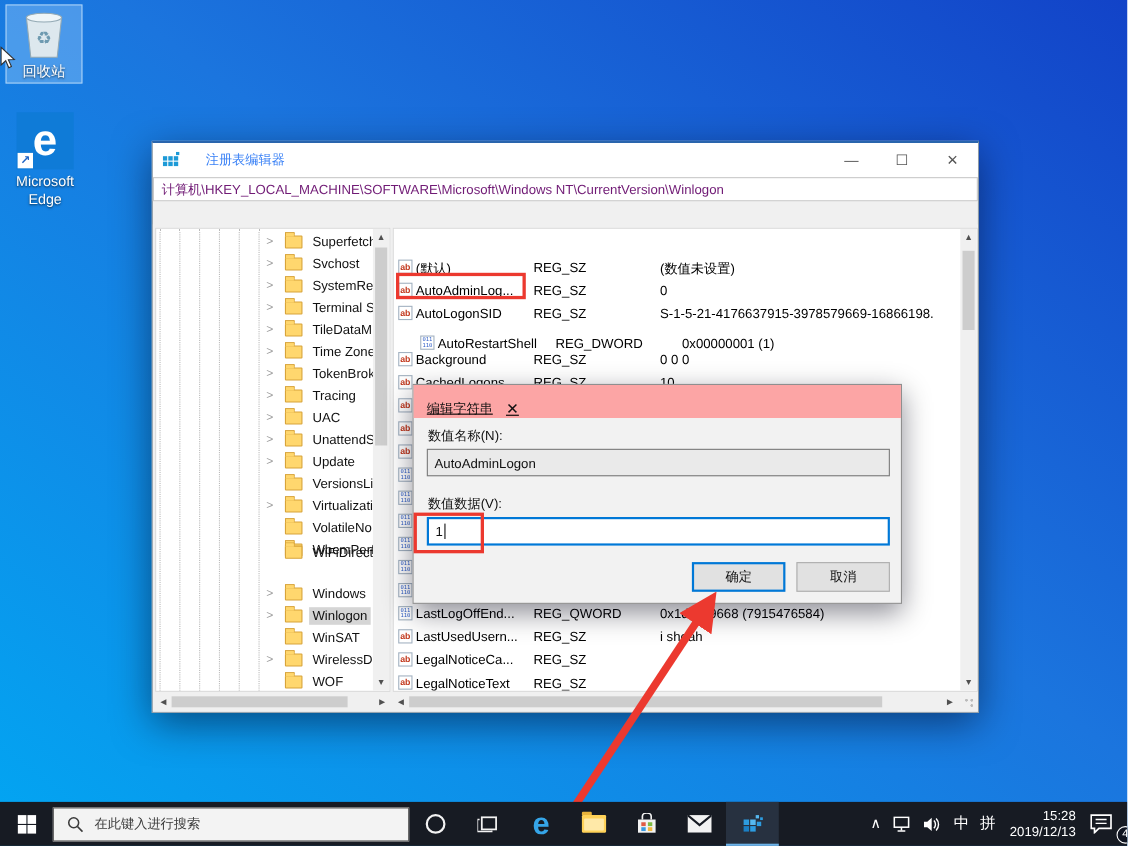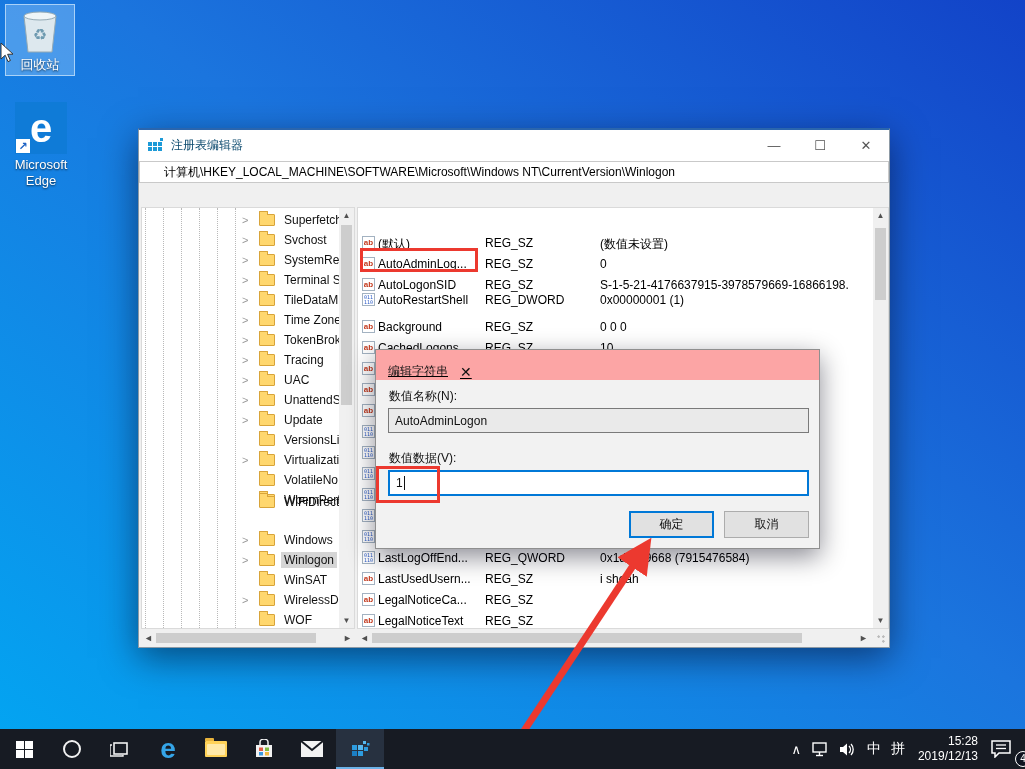--- a/index.html
+++ b/index.html
@@ -20,29 +20,29 @@
     color:#1d62c4; font-size:11px; line-height:14px; font-weight:bold; }
 
   
   #cursor { position:absolute; left:0px; top:42px; z-index:90; }
 
   
   #regwin { position:absolute; left:138px; top:128px; width:752px; height:520px;
     background:#f0f0f0; border:1px solid #8d9aa5; border-top:2px solid #2a65ad;
     box-shadow:0 10px 34px rgba(0,0,20,.5); z-index:10; }
   .titlebar { height:31px; background:#fff; display:flex; align-items:center; }
-  .titlebar .apptitle { color:#0c4a6e; margin-left:6px; }
+  .titlebar .apptitle { color:#3b82f6; margin-left:22px; }
   .regicon { width:17px; height:16px; margin-left:9px; position:relative; }
   .winbtns { margin-left:auto; display:flex; height:100%; }
   .winbtn { width:46px; height:100%; display:flex; align-items:center; justify-content:center;
     color:#555; font-size:13px; }
   .menubar { height:21px; background:#fff; display:flex; align-items:center; border-bottom:1px solid #f0f0f0; }
   .menuitem { padding:0 9px; color:#222; }
   .addressbar { height:22px; background:#fff; border:1px solid #c9c9c9; display:flex; align-items:center; }
-  .addressbar span { padding-left:7px; white-space:nowrap; color:#000000;margin-left:17px; }
+  .addressbar span { padding-left:7px; white-space:nowrap; color:#701a75; }
 
   .winbody { position:absolute; left:0; top:74px; right:0; bottom:0; background:#f0f0f0; }
   .pane { position:absolute; background:#fff; border:1px solid #dadada; overflow:hidden; }
   #treepane { left:2px; top:3px; width:214px; height:422px; }
   #listpane { left:218px; top:3px; width:532px; height:422px; }
 
   
   .guide { position:absolute; top:0; bottom:0; width:0; border-left:1px dotted #b9b9b9; }
   .tree-item { position:absolute; left:0; height:20px; width:100%; display:flex; align-items:center; }
   .tree-item .tw { position:absolute; left:100px; width:12px; color:#9a9a9a; font-size:11px; }
@@ -311,21 +311,21 @@
               <span class="col-name">AutoAdminLog...</span>
               <span class="col-type">REG_SZ</span>
               <span class="col-data">0</span>
             </div>
             <div class="lrow" style="top: 66px;">
               <span class="vicon sz">ab</span>
               <span class="col-name">AutoLogonSID</span>
               <span class="col-type">REG_SZ</span>
               <span class="col-data">S-1-5-21-4176637915-3978579669-16866198.</span>
             </div>
-            <div class="lrow" style="top: 81px;">
+            <div class="lrow" style="top: 93px; margin-left: 20px;">
               <span class="vicon dword">011
 110</span>
               <span class="col-name">AutoRestartShell</span>
               <span class="col-type">REG_DWORD</span>
               <span class="col-data">0x00000001 (1)</span>
             </div>
             <div class="lrow" style="top: 108px;">
               <span class="vicon sz">ab</span>
               <span class="col-name">Background</span>
               <span class="col-type">REG_SZ</span>
@@ -469,20 +469,27 @@
 
   <div id="taskbar">
     <div class="tb-btn">
       <svg width="17" height="17" viewBox="0 0 17 17">
         <rect x="0" y="0" width="8" height="8" fill="#fff"></rect>
           <rect x="9" y="0" width="8" height="8" fill="#fff"></rect>
         <rect x="0" y="9" width="8" height="8" fill="#fff"></rect>
           <rect x="9" y="9" width="8" height="8" fill="#fff"></rect>
       </svg>
     </div>
+    <div id="tb-search">
+      <svg class="mag" width="15" height="15" viewBox="0 0 15 15">
+        <circle cx="6" cy="6" r="4.5" fill="none" stroke="#3b3b3b" stroke-width="1.4"></circle>
+        <line x1="9.5" y1="9.5" x2="14" y2="14" stroke="#3b3b3b" stroke-width="1.4"></line>
+      </svg>
+      <span>在此键入进行搜索</span>
+    </div>
     <div class="tb-btn">
       <svg width="20" height="20" viewBox="0 0 20 20">
         <circle cx="10" cy="10" r="8" fill="none" stroke="#f2f2f2" stroke-width="2"></circle>
       </svg>
     </div>
     <div class="tb-btn">
       <svg width="20" height="18" viewBox="0 0 20 18">
         <rect x="4" y="3" width="13" height="11" fill="none" stroke="#f2f2f2" stroke-width="1.6"></rect>
         <path d="M2 5 L0 5 L0 16 L13 16 L13 15" fill="none" stroke="#f2f2f2" stroke-width="1.4"></path>
       </svg>

